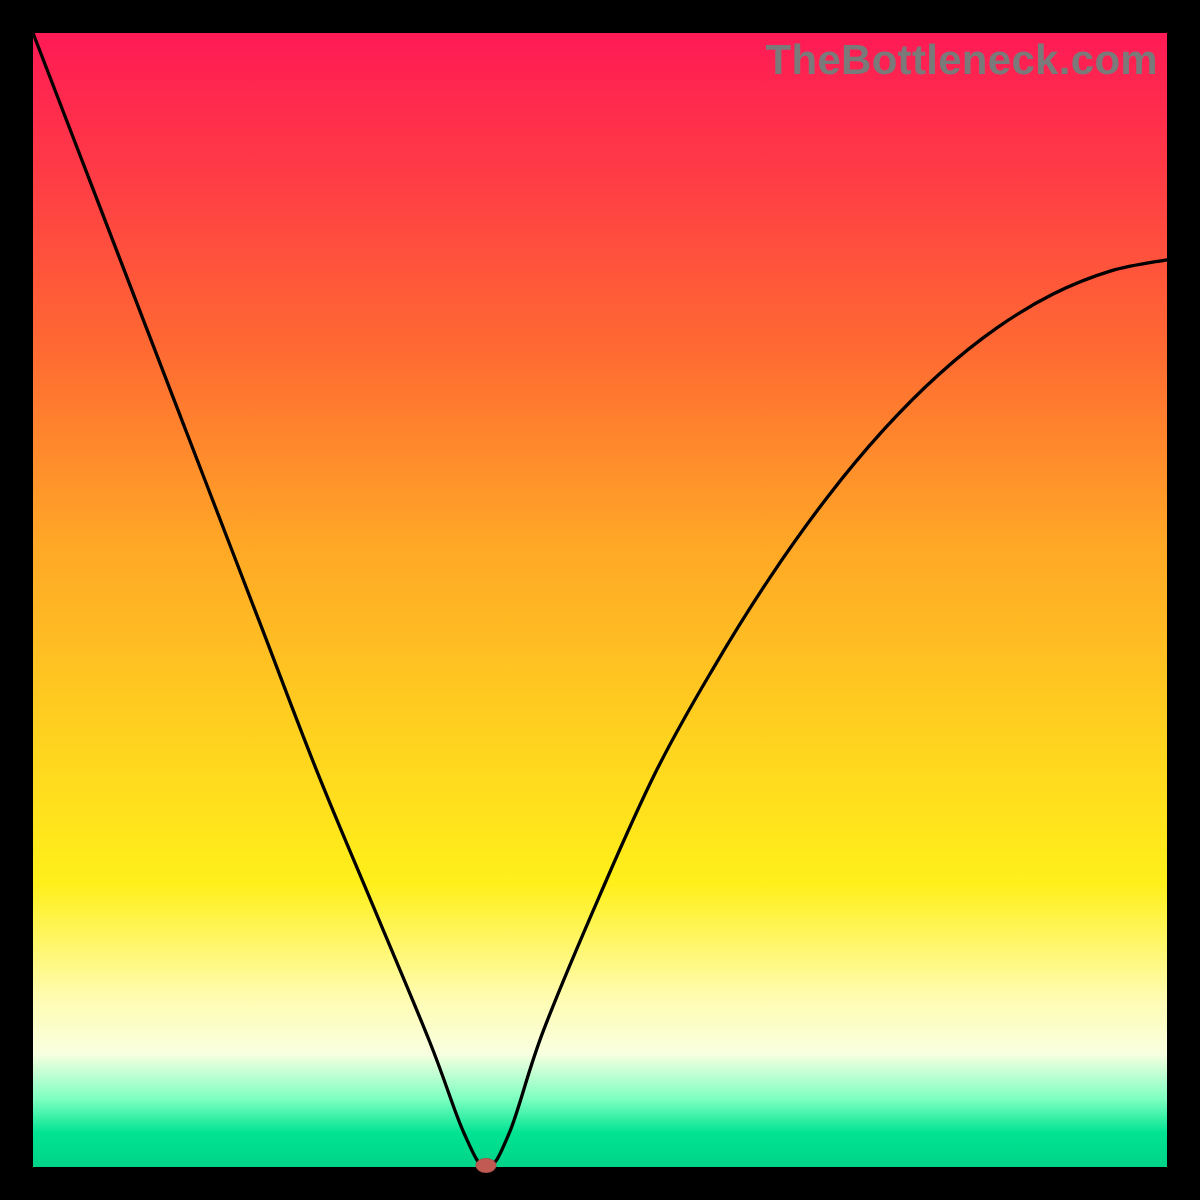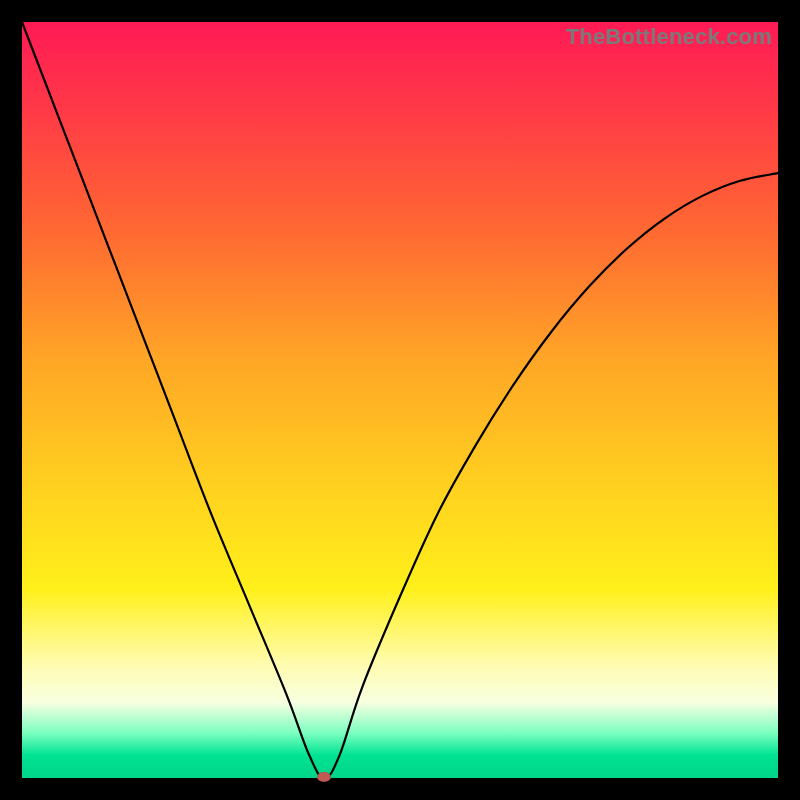--- a/index.html
+++ b/index.html
@@ -36,21 +36,21 @@
       #7dffc1 94%,
       #00e392 97%,
       #00d488 100%
     );
   }
   .watermark {
     position: absolute;
     top: 2px;
     right: 6px;
     color: #7a7a7a;
-    font-size: 22px;
+    font-size: 28px;
     font-weight: 600;
     letter-spacing: 0.2px;
     user-select: none;
   }
   svg.curve {
     position: absolute;
     left: 0;
     top: 0;
     width: 756px;
     height: 756px;

